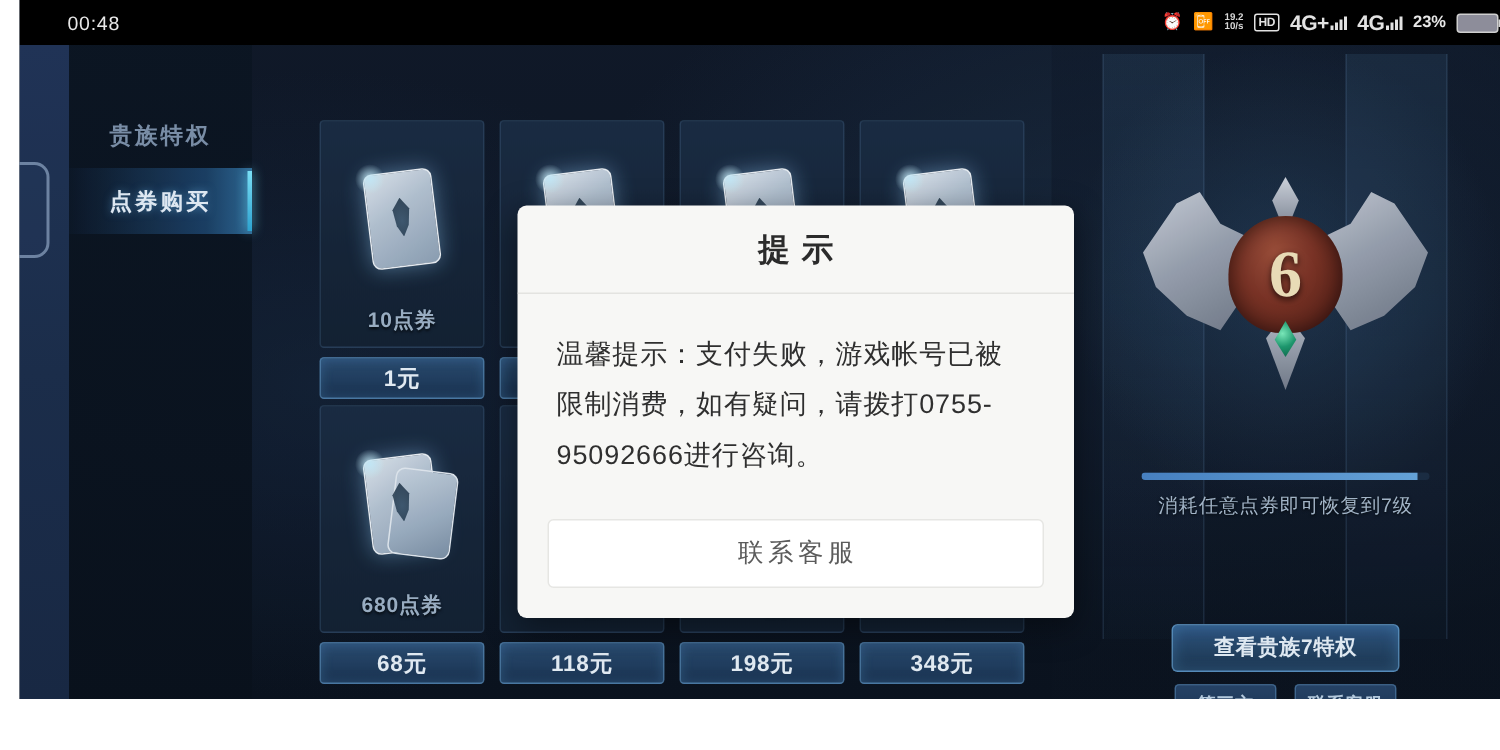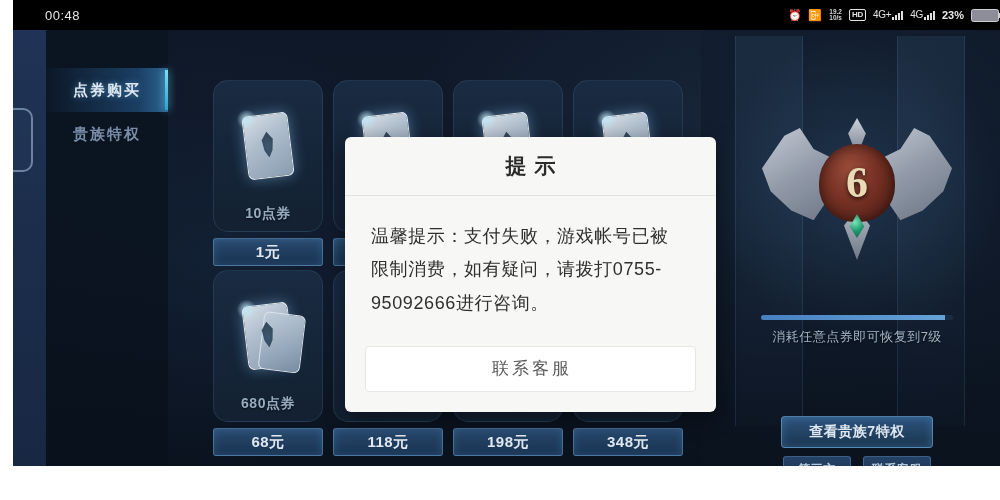--- a/index.html
+++ b/index.html
@@ -64,22 +64,22 @@
   }
   .sb-hd {
     border: 1.4px solid #e2e2e2;
     border-radius: 2px;
     font-size: 8px;
     font-weight: bold;
     padding: 1px 2px;
     letter-spacing: -0.3px;
   }
   .sb-net {
-    font-size: 10px;
-    font-weight: normal;
+    font-size: 14px;
+    font-weight: bold;
     letter-spacing: -0.3px;
   }
   .sb-dual {
     display: inline-flex;
     flex-direction: column;
     align-items: center;
     line-height: 1;
     font-size: 6.5px;
     font-weight: bold;
     color: #d8d8d8;
@@ -173,21 +173,21 @@
     grid-template-columns: repeat(4, 110px);
     grid-template-rows: 182px 182px;
     column-gap: 10px;
     row-gap: 8px;
   }
   .card { position: relative; }
   .card-body {
     height: 152px;
     background: linear-gradient(180deg, #1b2d45 0%, #16263a 60%, #142335 100%);
     border: 1px solid rgba(90,130,175,0.22);
-    border-radius: 15px;
+    border-radius: 3px;
     display:flex;
     flex-direction: column;
     align-items:center;
     justify-content: flex-end;
     padding-bottom: 8px;
     box-sizing: border-box;
     overflow: hidden;
   }
   .card-art {
     position: absolute;
@@ -474,25 +474,25 @@
         <span class="sb-pct">23%</span>
         <span class="sb-batt"></span>
       </div>
     </div>
 
     <div id="leftrail">
       <div class="knob"></div>
     </div>
 
     <div id="sidenav">
+      <div class="nav-item">
+        <span>贵族特权</span>
+      </div>
       <div class="nav-item active">
         <span>点券购买</span>
-      </div>
-      <div class="nav-item">
-        <span>贵族特权</span>
       </div>
     </div>
 
     <div id="grid">
 
       <div class="card">
         <div class="card-body">
           <div class="card-art">
             <div class="ticket">
                 <span class="glint"></span>

